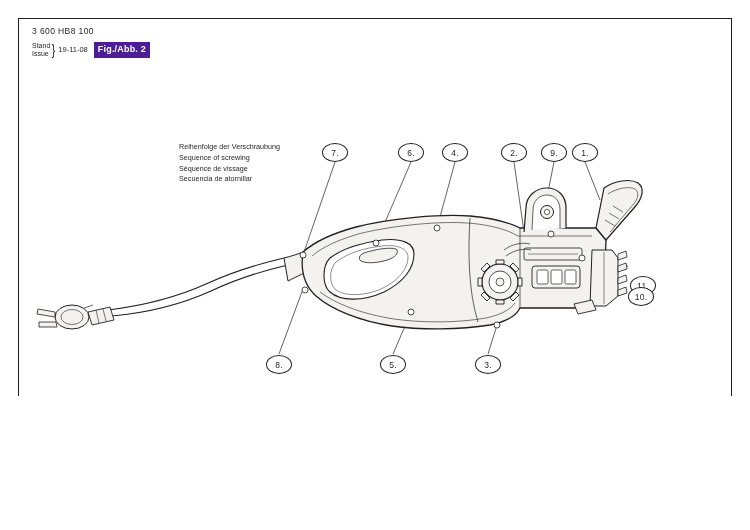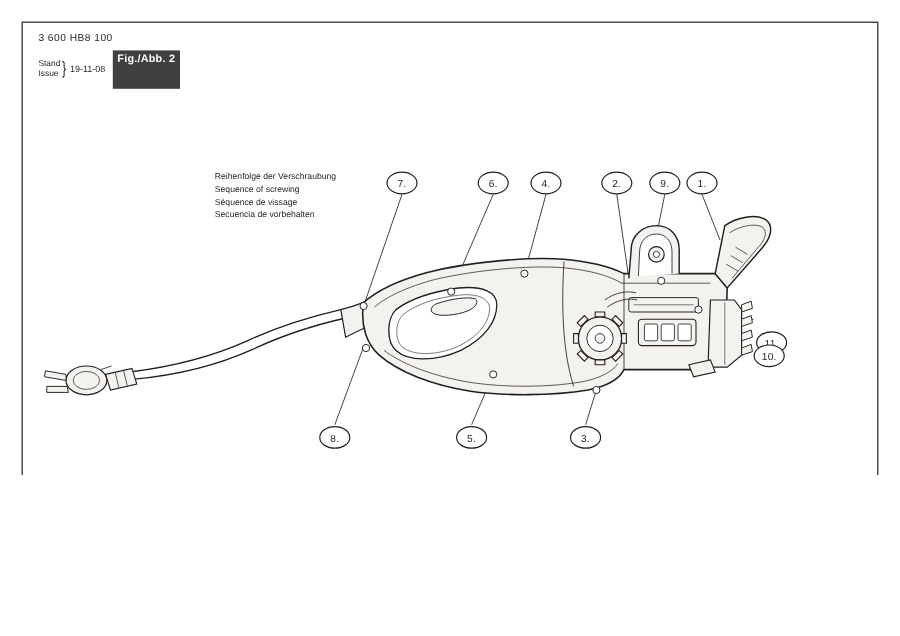--- a/index.html
+++ b/index.html
@@ -52,25 +52,25 @@
     font-size: 15px;
     line-height: 10px;
     margin: 0 2px 0 1px;
     transform: scaleX(0.7);
   }
   .hdr-date {
     font-size: 7.5px;
     margin-right: 6px;
   }
   .hdr-fig {
-    background: #404040;
+    background: #4c1d95;
     color: #ffffff;
     font-weight: bold;
     font-size: 9px;
-    padding: 2px 4px 19px 4px;
+    padding: 2px 4px 3px 4px;
     letter-spacing: 0.2px;
   }
   
   .seq {
     position: absolute;
     left: 179px;
     top: 142px;
     font-size: 7.2px;
     line-height: 1.5;
     color: #231f20;
@@ -124,21 +124,21 @@
       <div class="hdr-brace">}</div>
       <div class="hdr-date">19-11-08</div>
       <div class="hdr-fig">Fig./Abb. 2</div>
     </div>
   </div>
 
   <div class="seq">
     <div>Reihenfolge der Verschraubung</div>
     <div>Sequence of screwing</div>
     <div>Séquence de vissage</div>
-    <div>Secuencia de vorbehalten</div>
+    <div>Secuencia de atornillar</div>
   </div>
 
 
   <svg class="art" width="750" height="530" viewBox="0 0 750 530">
 
     <g stroke="#231f20" stroke-width="0.7" fill="none">
       <path d="M335 162 L303 255"></path>
       <path d="M411 162 L376 243"></path>
       <path d="M455 162 L437 228"></path>
       <path d="M514 162 L524 232"></path>

